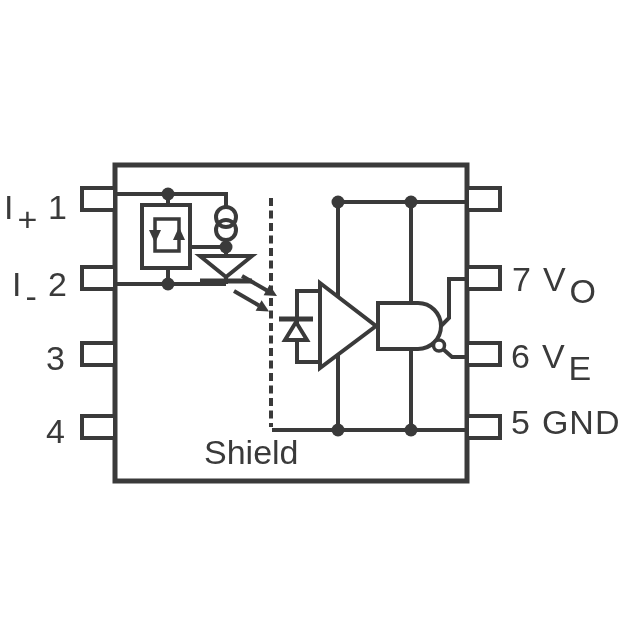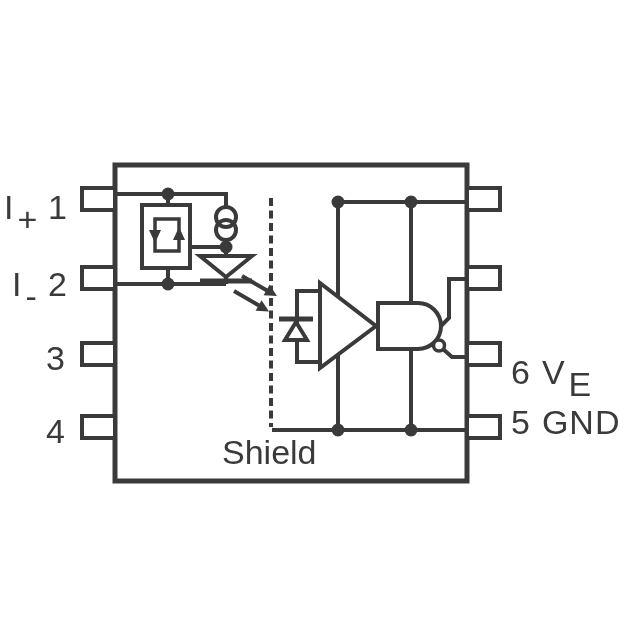--- a/index.html
+++ b/index.html
@@ -134,22 +134,25 @@
   <div class="lbl" style="left:48px;top:190px">1</div>
 
   <div class="lbl" style="left:12px;top:267px">
     <span class="nm">I</span><span class="sub">-</span>
   </div>
   <div class="lbl" style="left:48px;top:267px">2</div>
 
   <div class="lbl" style="left:46px;top:341px">3</div>
   <div class="lbl" style="left:46px;top:414px">4</div>
 
-  <div class="lbl" style="left:511px;top:355px">
+  <div class="lbl" style="left:512px;top:262px">
+    <span class="num">7</span><span class="nm">V</span><span class="sub">O</span>
+  </div>
+  <div class="lbl" style="left:511px;top:339px">
     <span class="num">6</span><span class="nm">V</span><span class="sub">E</span>
   </div>
   <div class="lbl" style="left:511px;top:405px">
     <span class="num">5</span><span class="nm">GND</span><span class="sub"></span>
   </div>
 
-  <div class="lbl" style="left:222px;top:435px">Shield</div>
+  <div class="lbl" style="left:204px;top:435px">Shield</div>
 
 </div>
 
 </body></html>

